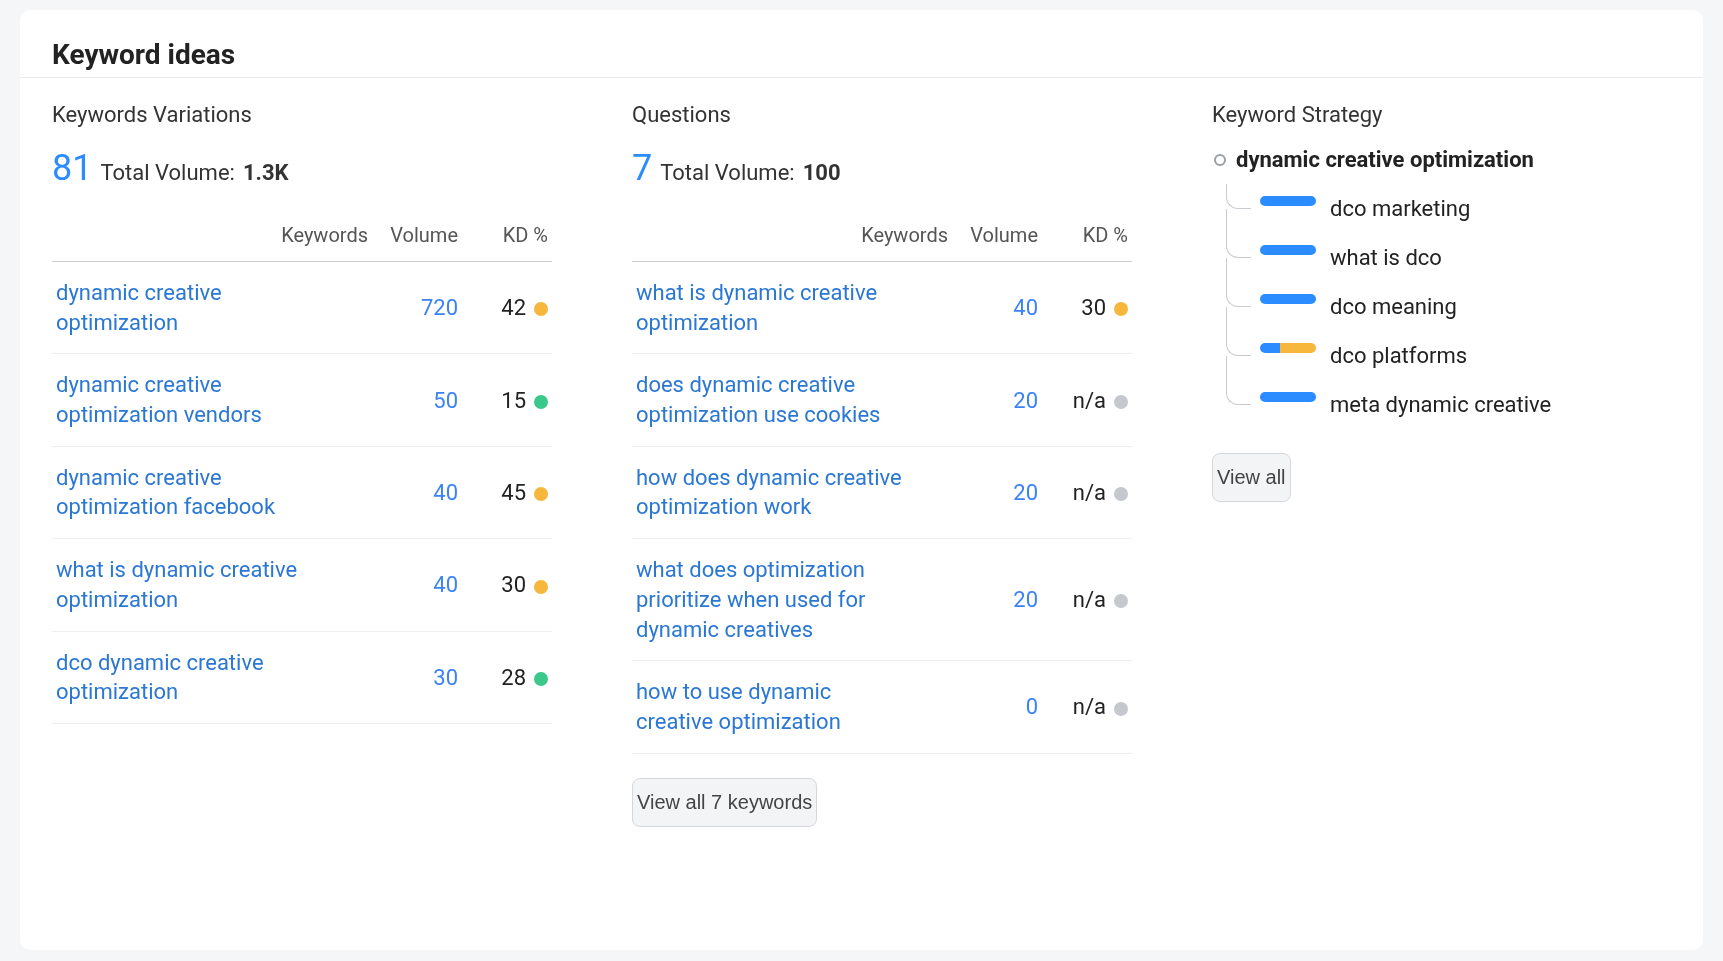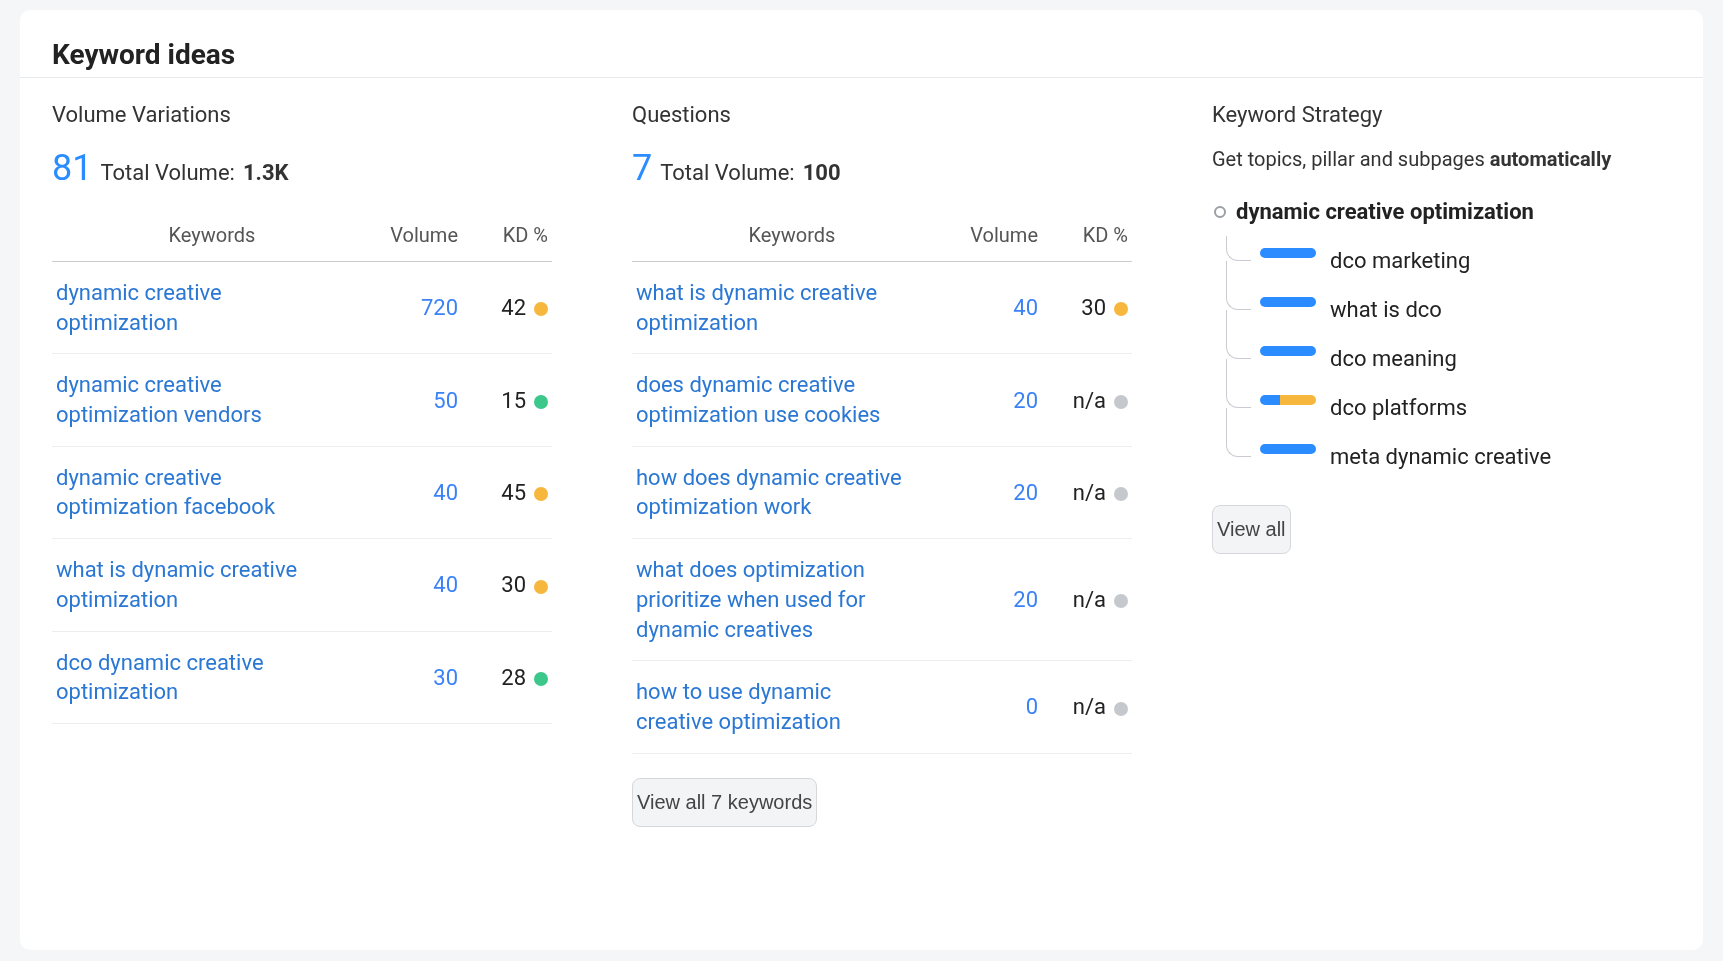--- a/index.html
+++ b/index.html
@@ -11,21 +11,21 @@
 .col { }
 .col1 { width: 500px; }
 .col2 { width: 500px; }
 .col3 { flex: 1; }
 .col-title { font-size: 22px; font-weight: 400; color: #333; margin-bottom: 20px; }
 .count-line { margin-bottom: 24px; font-size: 22px; color: #333; display: flex; align-items: baseline; gap: 8px; }
 .big-count { color: #2a8cff; font-size: 36px; font-weight: 400; }
 .vol-label { font-size: 22px; }
 .vol-value { font-weight: 700; font-size: 22px; }
 table { width: 100%; border-collapse: collapse; }
-thead th { text-align: center; font-weight: 400; font-size: 20px; color: #555; padding: 10px 4px 14px 4px; border-bottom: 1px solid #ccc; }
+thead th { text-align: right; font-weight: 400; font-size: 20px; color: #555; padding: 10px 4px 14px 4px; border-bottom: 1px solid #ccc; }
 th.vol-h, th.kd-h { text-align: right; }
 tbody td { padding: 16px 4px; border-bottom: 1px solid #eee; vertical-align: middle; }
 td.kw a { color: #2a77d4; text-decoration: none; font-size: 22px; line-height: 1.35; display: block; max-width: 270px; }
 td.vol { text-align: right; font-size: 22px; color: #3b82f6; width: 90px; }
 td.kd { text-align: right; font-size: 22px; width: 90px; white-space: nowrap; }
 .dot { display: inline-block; width: 14px; height: 14px; border-radius: 50%; margin-left: 8px; vertical-align: middle; }
 .view-btn { margin-top: 24px; display: inline-block; background: #f3f4f6; border: 1px solid #d5d7db; border-radius: 8px; padding: 12px 4px; font-size: 20px; color: #444; cursor: pointer; }
 .strategy-sub { font-size: 20px; color: #333; margin-bottom: 28px; }
 .strategy-sub b { font-weight: 700; }
 .tree-root { display: flex; align-items: center; gap: 10px; margin-bottom: 12px; margin-left: 2px; }
@@ -42,21 +42,21 @@
 </head>
 <body>
 
 <div class="card">
   <div class="header">
     <h1>Keyword ideas</h1>
   </div>
   <div class="columns">
 
     <div class="col col1">
-      <div class="col-title">Volume Variations</div>
+      <div class="col-title">Keywords Variations</div>
       <div class="count-line">
         <span class="big-count">81</span>
         <span class="vol-label">Total Volume:</span>
         <span class="vol-value">1.3K</span>
       </div>
       <table>
         <thead>
           <tr>
             <th>Keywords</th>
             <th class="vol-h">Volume</th>
@@ -154,23 +154,20 @@
               <td class="vol">0</td>
               <td class="kd"><span>n/a</span><span class="dot" style="background: rgb(197, 200, 205);"></span></td>
             </tr>
           </tbody>
       </table>
       <button class="view-btn">View all 7 keywords</button>
     </div>
 
     <div class="col col3">
       <div class="col-title">Keyword Strategy</div>
-      <div class="strategy-sub">
-        <span>Get topics, pillar and subpages </span><b>automatically</b>
-      </div>
       <div class="tree-root">
         <span class="root-dot"></span>
         <span class="root-label">dynamic creative optimization</span>
       </div>
       <div class="tree-children" id="tree-children">
           <div class="tree-item">
             <span class="bar">
               <span class="bar-seg" style="background: rgb(42, 140, 255); width: 100%;"></span>
             </span>
             <span class="tree-label">dco marketing</span>

